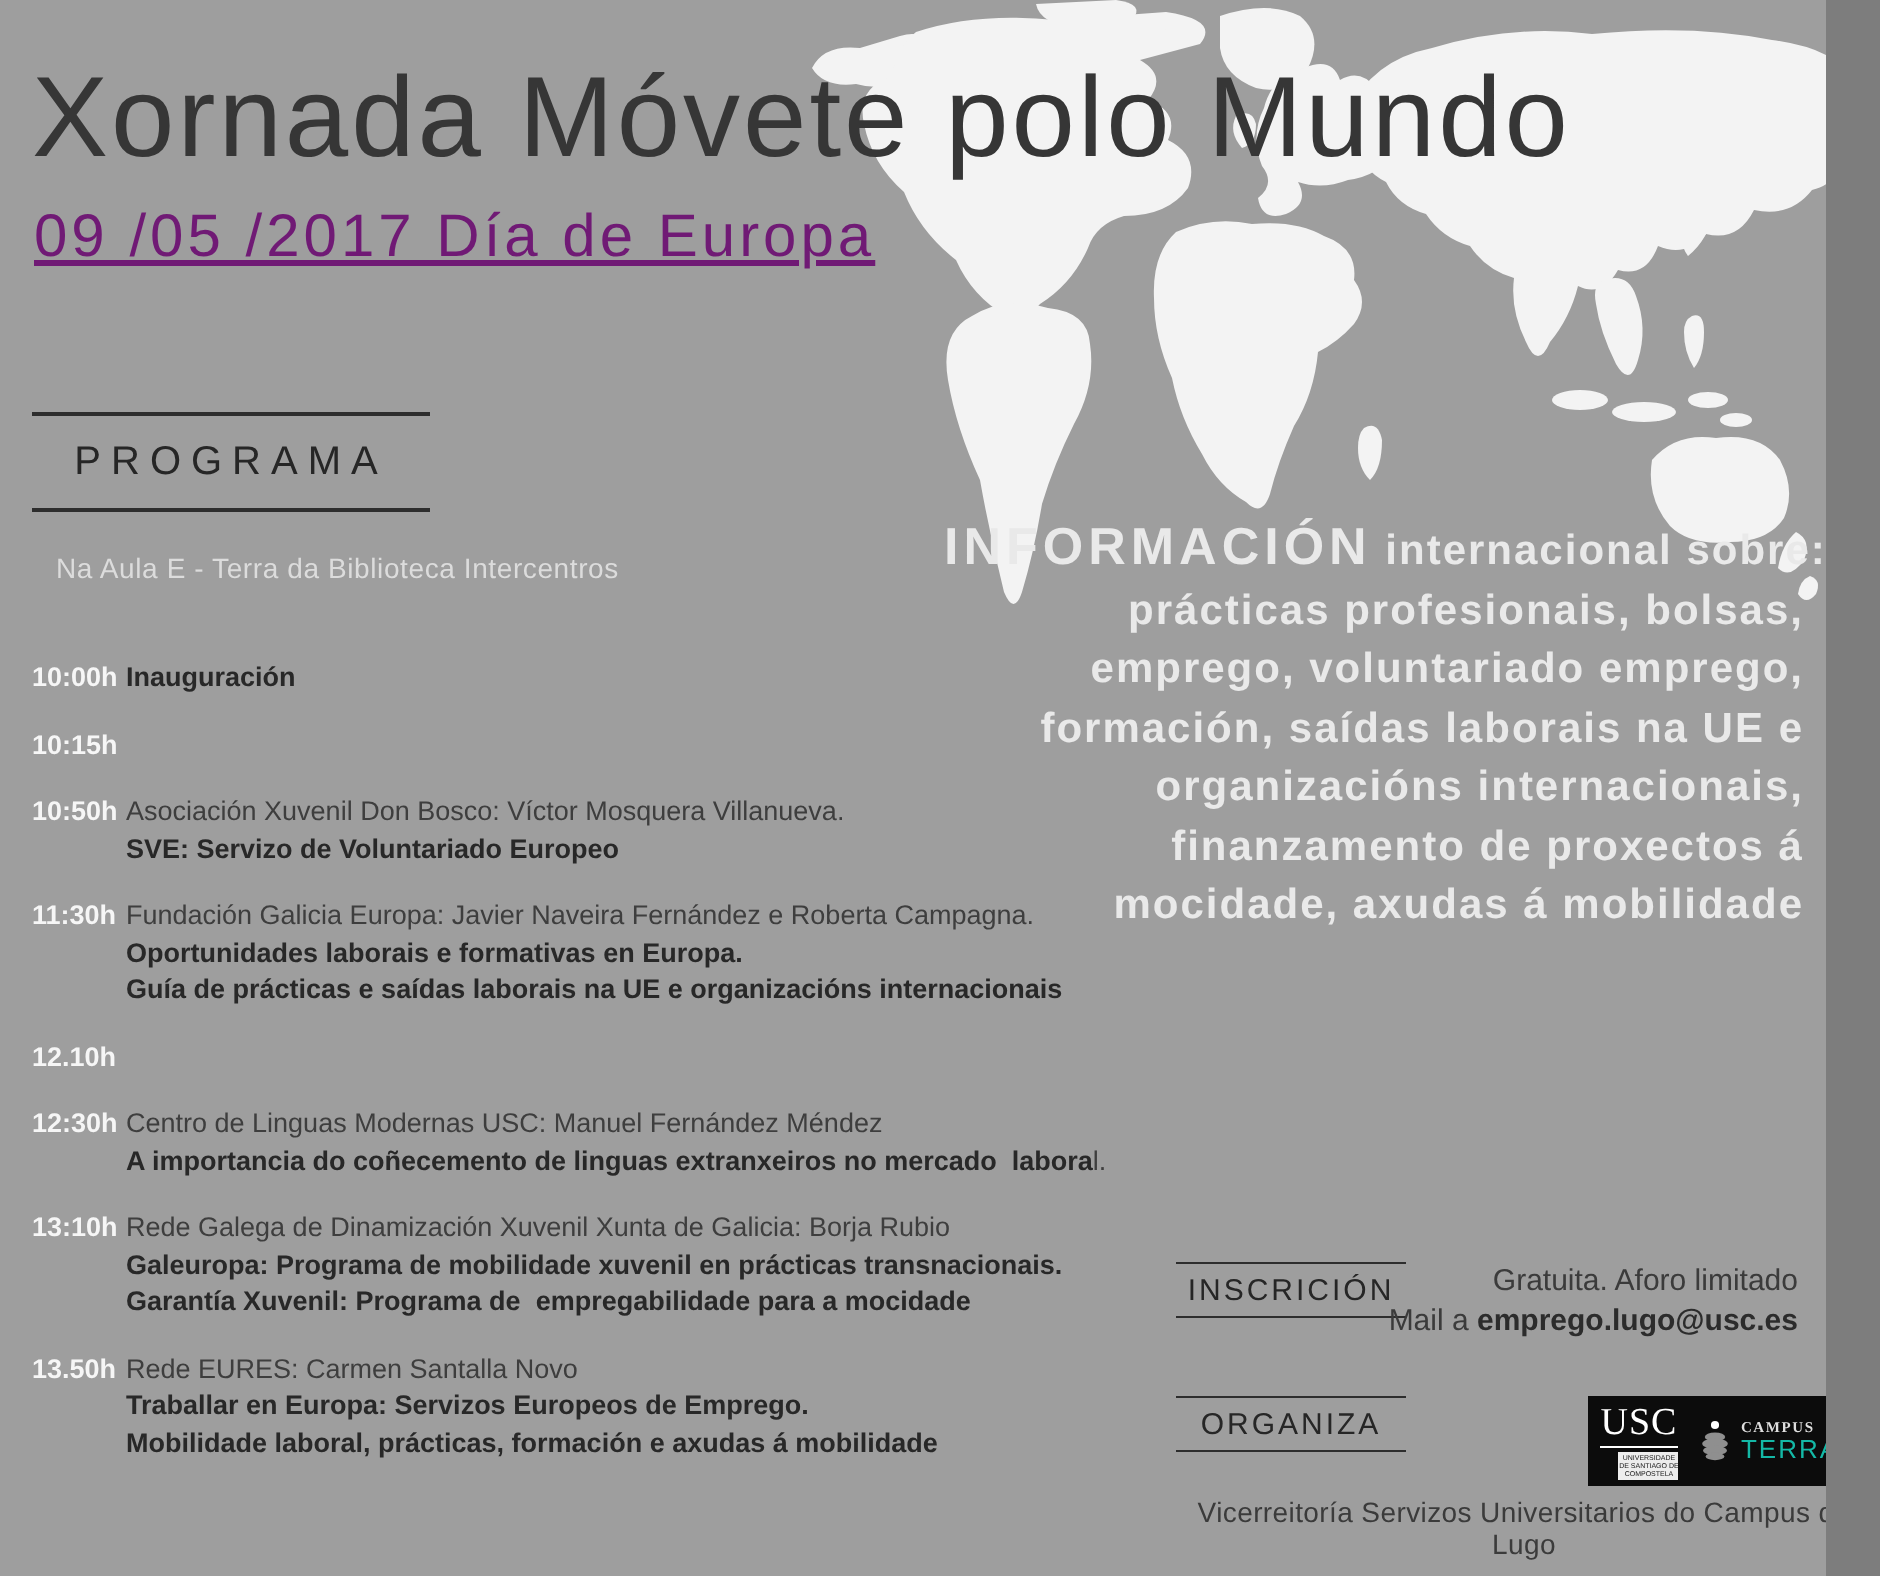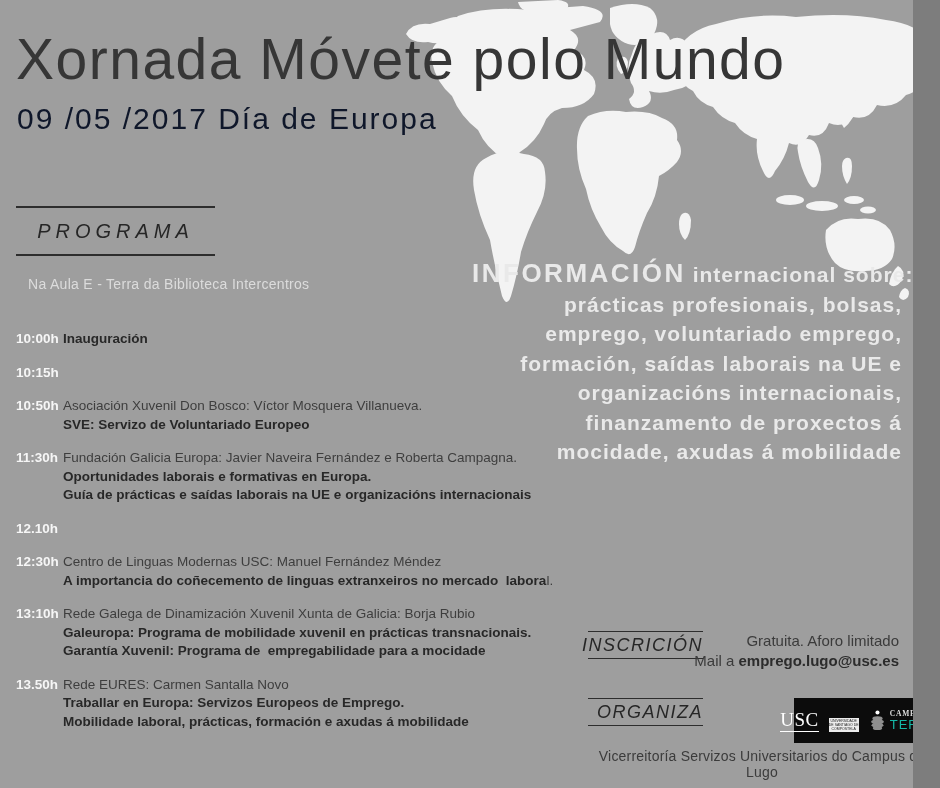--- a/index.html
+++ b/index.html
@@ -3,29 +3,29 @@
 <meta charset="utf-8">
 <style>
   html,body{margin:0;padding:0;background:#7d7d7d;}
   .poster{position:relative;width:913px;height:788px;background:#9e9e9e;overflow:hidden;
           font-family:"Liberation Sans",sans-serif;}
   .map{position:absolute;left:398px;top:0;width:542px;height:312px;}
   .map svg{display:block;width:100%;height:100%;}
 
   .title{position:absolute;left:16px;top:30px;font-size:57px;font-weight:400;color:#363636;
          letter-spacing:1.5px;line-height:1.05;z-index:2;}
-  .subtitle{position:absolute;left:17px;top:102px;font-size:30px;color:#0f172a;
-            letter-spacing:2px;z-index:2;font-weight:400;}
+  .subtitle{position:absolute;left:17px;top:102px;font-size:30px;color:#701a75;
+            letter-spacing:2px;z-index:2;font-weight:400;text-decoration:underline;}
 
   .heading-box{position:absolute;display:flex;align-items:center;justify-content:center;
-               color:#262626;z-index:2;background:transparent;font-style:italic;}
+               color:#262626;z-index:2;background:transparent;}
   .heading-box.programa{left:16px;top:206px;width:199px;height:46px;font-size:20px;
                letter-spacing:5px;border-top:2px solid #2d2d2d;border-bottom:2px solid #2d2d2d;}
-  .heading-box.small{width:115px;height:26px;font-size:18px;letter-spacing:1.5px;
-               border-top:1.5px solid #2d2d2d;border-bottom:1.5px solid #2d2d2d;justify-content:flex-end;}
+  .heading-box.small{width:115px;height:26px;font-size:15px;letter-spacing:1.5px;
+               border-top:1.5px solid #2d2d2d;border-bottom:1.5px solid #2d2d2d;}
   .heading-box.inscricion{left:588px;top:631px;}
   .heading-box.organiza{left:588px;top:698px;}
 
   .venue{position:absolute;left:28px;top:276px;font-size:14px;color:#dcdcdc;
          letter-spacing:0.3px;z-index:2;}
 
   .schedule{position:absolute;left:16px;top:330px;width:620px;z-index:2;}
   .schedule-item{display:flex;margin-bottom:15px;}
   .schedule-time{flex:none;width:47px;color:#f6f6f6;font-weight:700;font-size:13.5px;line-height:18.5px;}
   .schedule-lines{min-width:0;}
@@ -38,21 +38,21 @@
   .info-line{white-space:pre;}
   .info-lead{font-size:26px;letter-spacing:2.5px;}
 
   .reg-text{position:absolute;right:14px;top:631px;text-align:right;font-size:15px;
             line-height:20px;color:#3b3b3b;z-index:2;}
   .reg-mail{white-space:pre;}
   .reg-email{font-weight:700;color:#2c2c2c;}
 
   .logo{position:absolute;left:794px;top:698px;width:131px;height:45px;background:#0c0c0c;
         display:flex;align-items:center;justify-content:center;gap:10px;z-index:2;}
-  .usc{display:flex;flex-direction:row;align-items:flex-end;}
+  .usc{display:flex;flex-direction:column;align-items:center;}
   .usc-word{font-family:"Liberation Serif",serif;font-size:19px;line-height:1;color:#ffffff;
             letter-spacing:0.5px;border-bottom:1.5px solid #ffffff;padding-bottom:2px;}
   .usc-box{margin-top:2px;margin-left:10px;width:30px;background:#ededed;color:#1a1a1a;
            font-size:3.5px;line-height:4px;text-align:center;padding:1px 0;}
   .terra{display:flex;align-items:flex-start;gap:4px;}
   .terra-icon{width:17px;height:24px;}
   .campus-word{font-family:"Liberation Serif",serif;font-size:7.5px;font-weight:700;
                letter-spacing:0.8px;color:#dedede;}
   .terra-word{font-family:Liberation Sans, sans-serif;font-size:13px;line-height:1.05;
               color:#14b8a6;letter-spacing:1px;}

